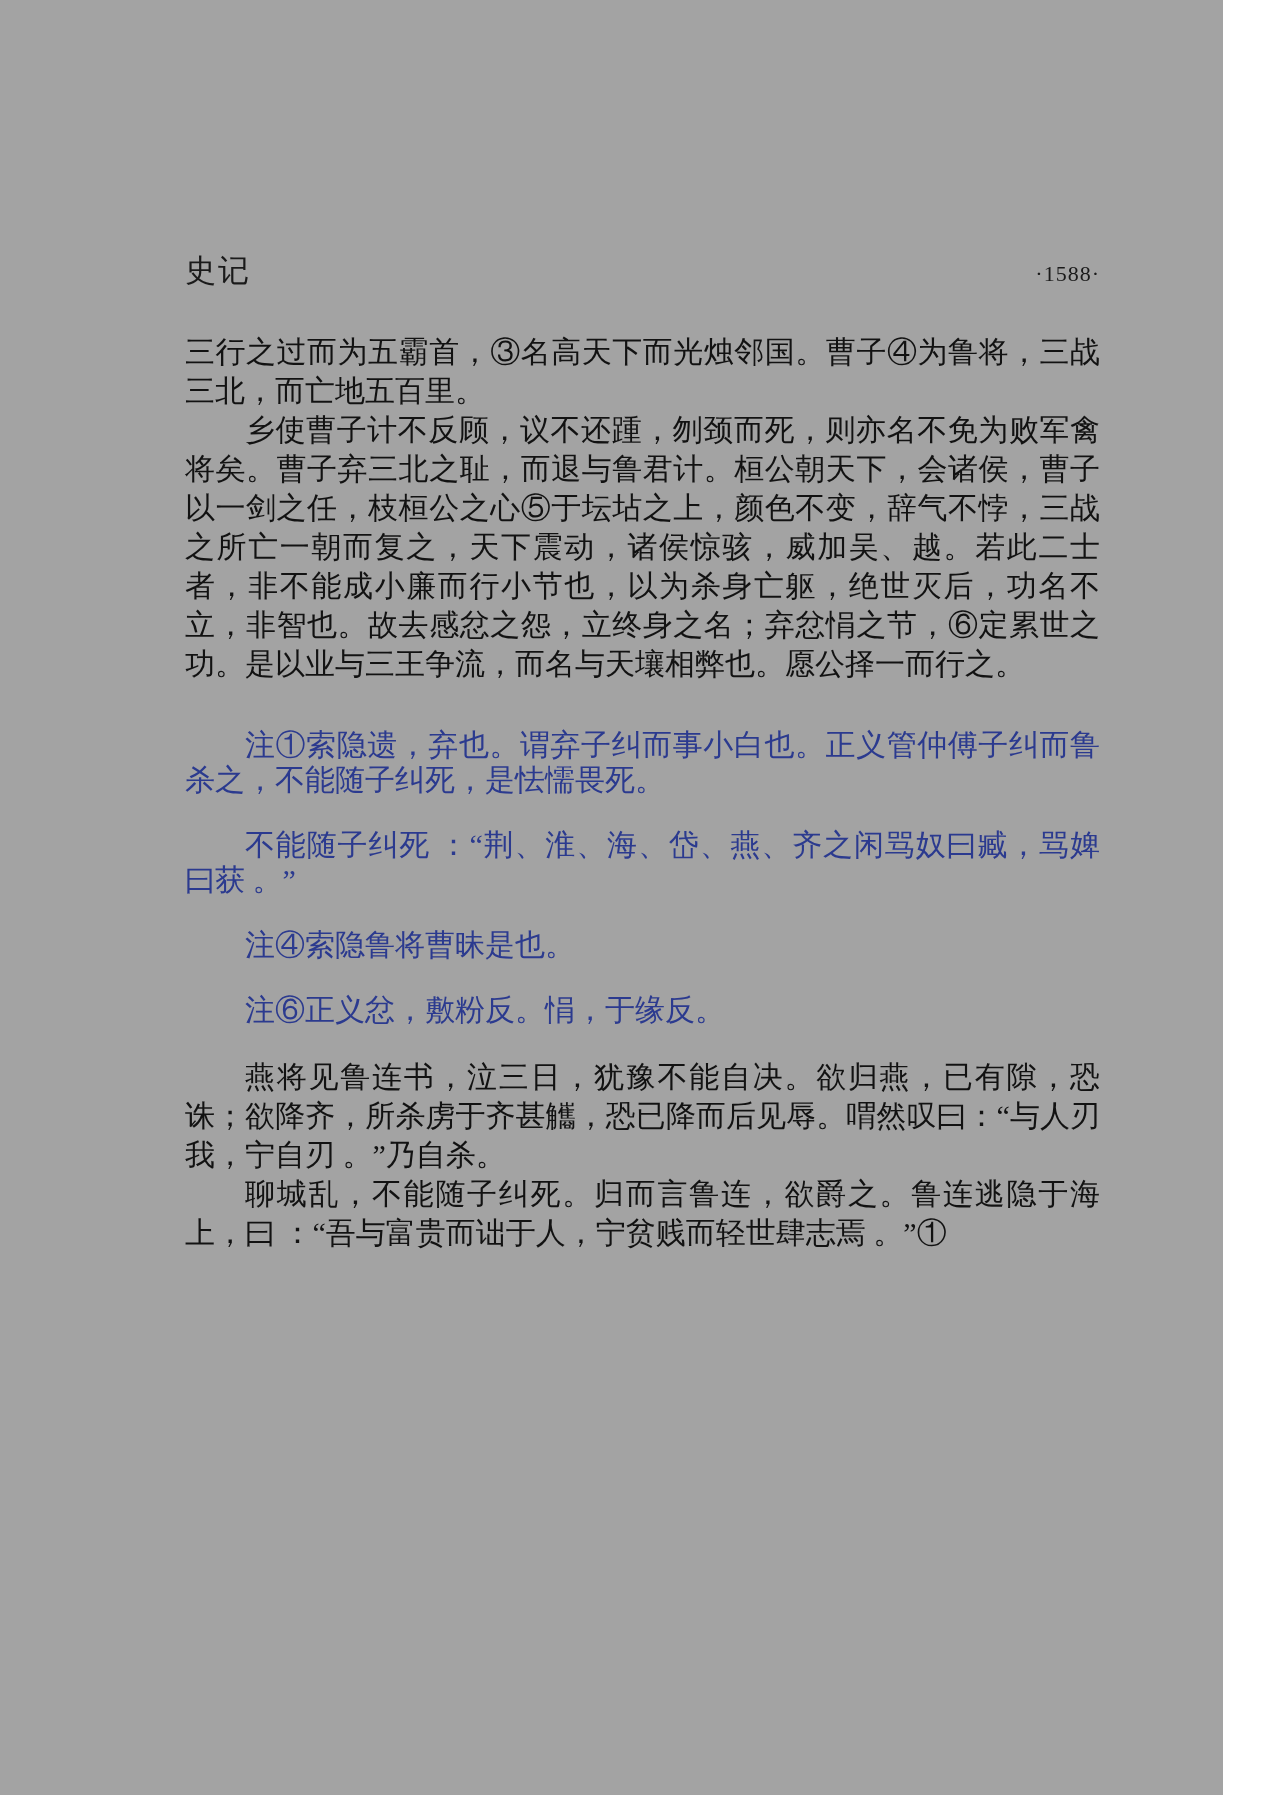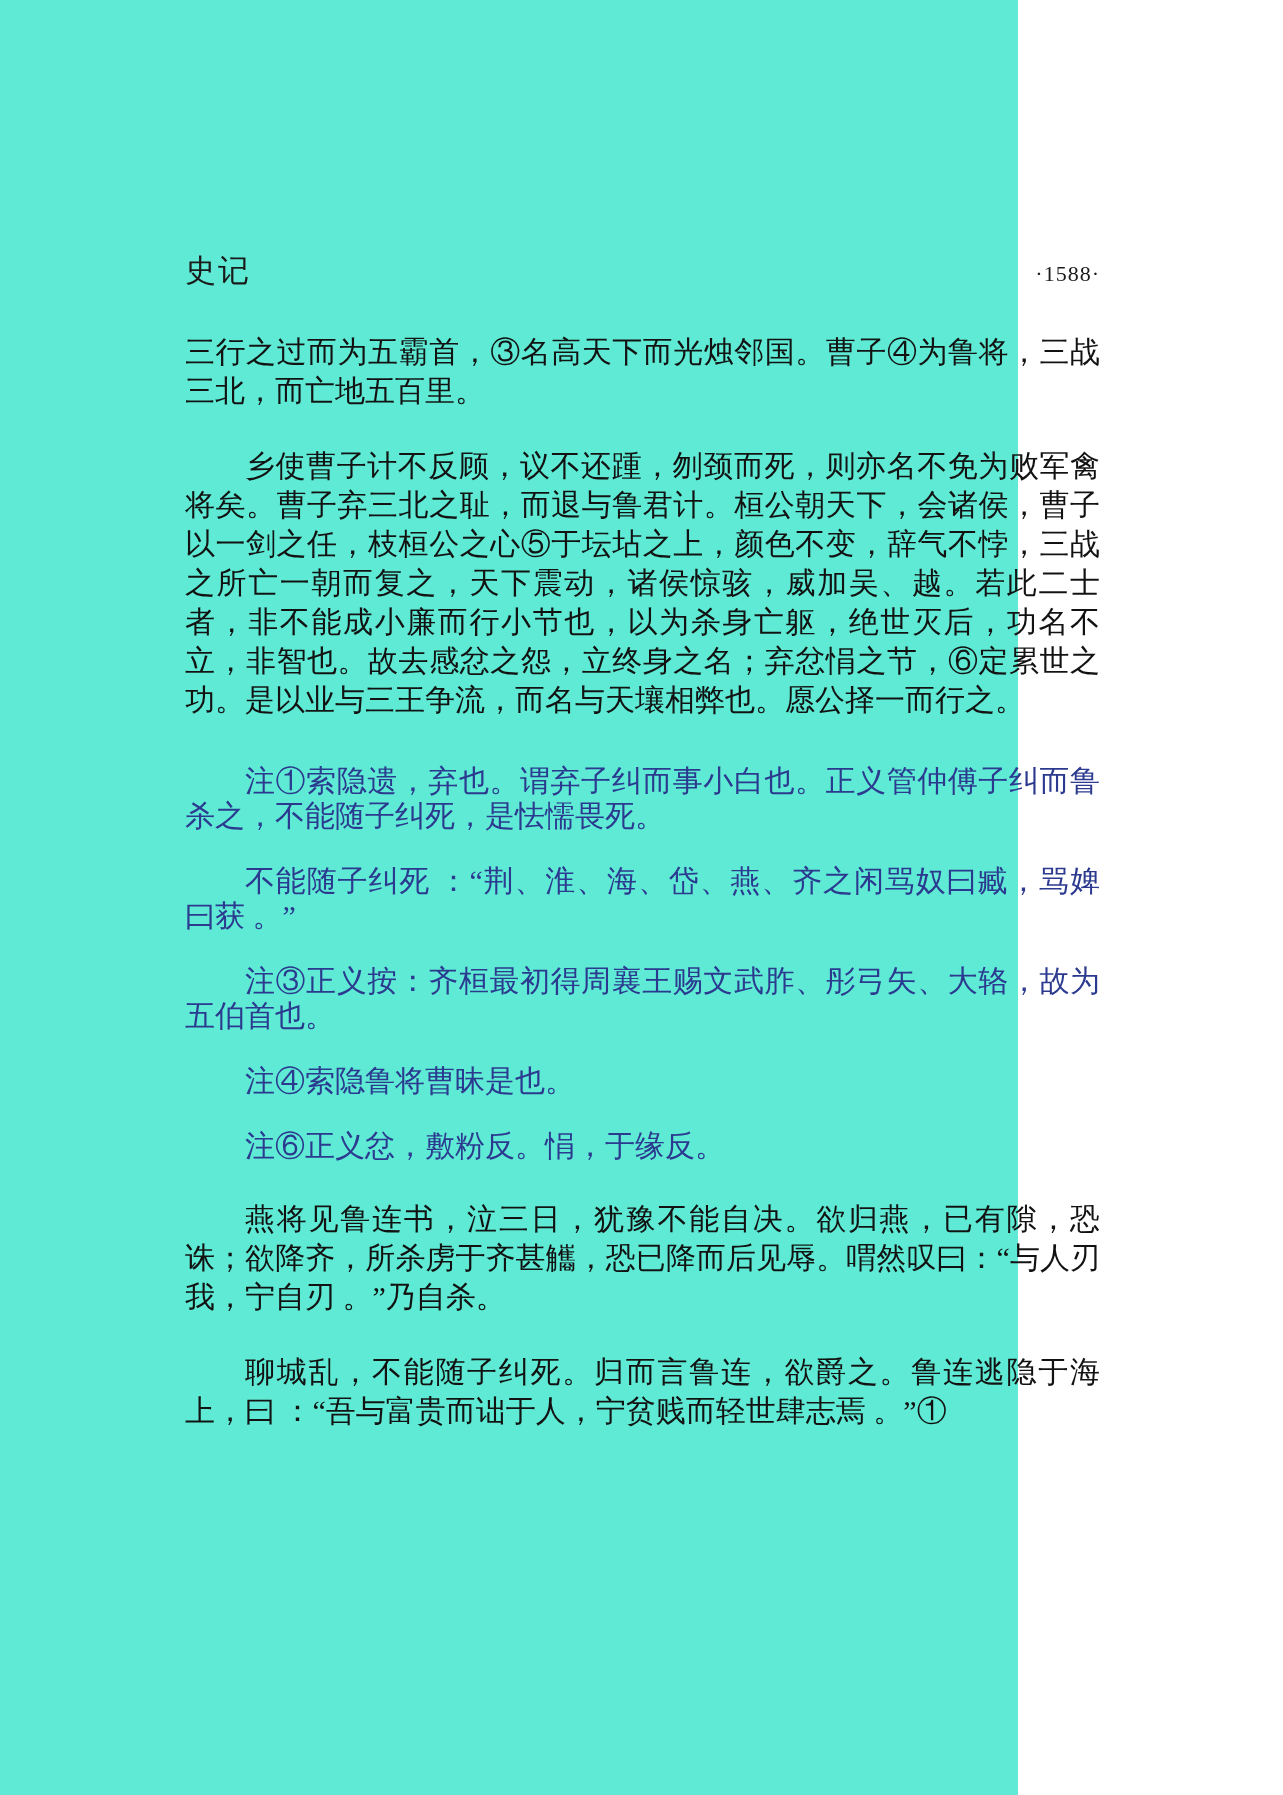--- a/index.html
+++ b/index.html
@@ -9,23 +9,23 @@
   }
   body {
     width: 1283px;
     height: 1795px;
     font-family: "Liberation Serif", "DejaVu Serif", serif;
     color: #141414;
     overflow: hidden;
   }
   .page {
     position: relative;
-    width: 1018px;
+    width: 1223px;
     height: 1795px;
-    background: #5eead4;
+    background: #a3a3a3;
   }
   .content {
     position: absolute;
     left: 185px;
     top: 250px;
     width: 915px;
   }
   .header {
     display: flex;
     justify-content: space-between;
@@ -48,21 +48,20 @@
     line-height: 39px;
     text-align: justify;
     text-justify: inter-ideograph;
     color: #121212;
   }
   .para {
     margin: 0 0 0 0;
   }
   .indent {
     text-indent: 60px;
-    margin-top: 36px;
   }
   .note-block {
     margin-top: 44px;
   }
   .note {
     color: #2b3a8f;
     font-size: 30px;
     line-height: 35px;
     text-indent: 60px;
     text-align: justify;
@@ -84,21 +83,20 @@
     </div>
 
     <div class="body-text">
       <p class="para">三行之过而为五霸首，③名高天下而光烛邻国。曹子④为鲁将，三战三北，而亡地五百里。</p>
       <p class="para indent">乡使曹子计不反顾，议不还踵，刎颈而死，则亦名不免为败军禽将矣。曹子弃三北之耻，而退与鲁君计。桓公朝天下，会诸侯，曹子以一剑之任，枝桓公之心⑤于坛坫之上，颜色不变，辞气不悖，三战之所亡一朝而复之，天下震动，诸侯惊骇，威加吴、越。若此二士者，非不能成小廉而行小节也，以为杀身亡躯，绝世灭后，功名不立，非智也。故去感忿之怨，立终身之名；弃忿悁之节，⑥定累世之功。是以业与三王争流，而名与天壤相弊也。愿公择一而行之。</p>
     </div>
 
     <div class="note-block">
       <p class="note">注①索隐遗，弃也。谓弃子纠而事小白也。正义管仲傅子纠而鲁杀之，不能随子纠死，是怯懦畏死。</p>
       <p class="note">不能随子纠死 ：“荆、淮、海、岱、燕、齐之闲骂奴曰臧，骂婢曰获 。”</p>
-      <p class="note">注③正义按：齐桓最初得周襄王赐文武胙、彤弓矢、大辂，故为五伯首也。</p>
       <p class="note">注④索隐鲁将曹昧是也。</p>
       <p class="note">注⑥正义忿，敷粉反。悁，于缘反。</p>
     </div>
 
     <div class="body-text tail-block">
       <p class="para indent">燕将见鲁连书，泣三日，犹豫不能自决。欲归燕，已有隙，恐诛；欲降齐，所杀虏于齐甚觿，恐已降而后见辱。喟然叹曰：“与人刃我，宁自刃 。”乃自杀。</p>
       <p class="para indent">聊城乱，不能随子纠死。归而言鲁连，欲爵之。鲁连逃隐于海上，曰 ：“吾与富贵而诎于人，宁贫贱而轻世肆志焉 。”①</p>
     </div>
 
   </div>

